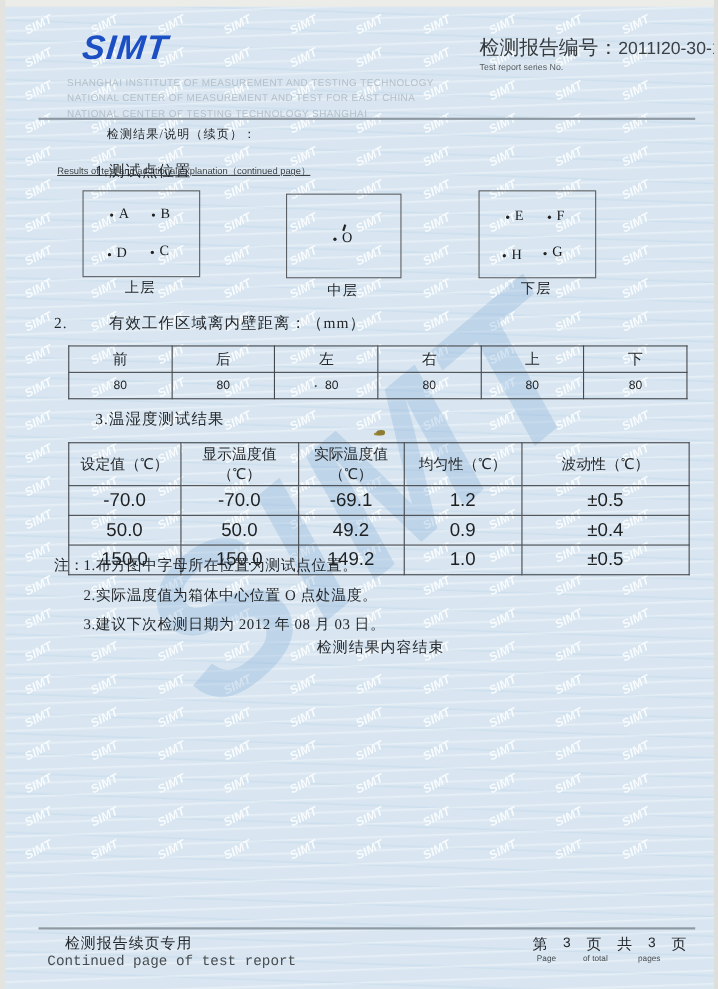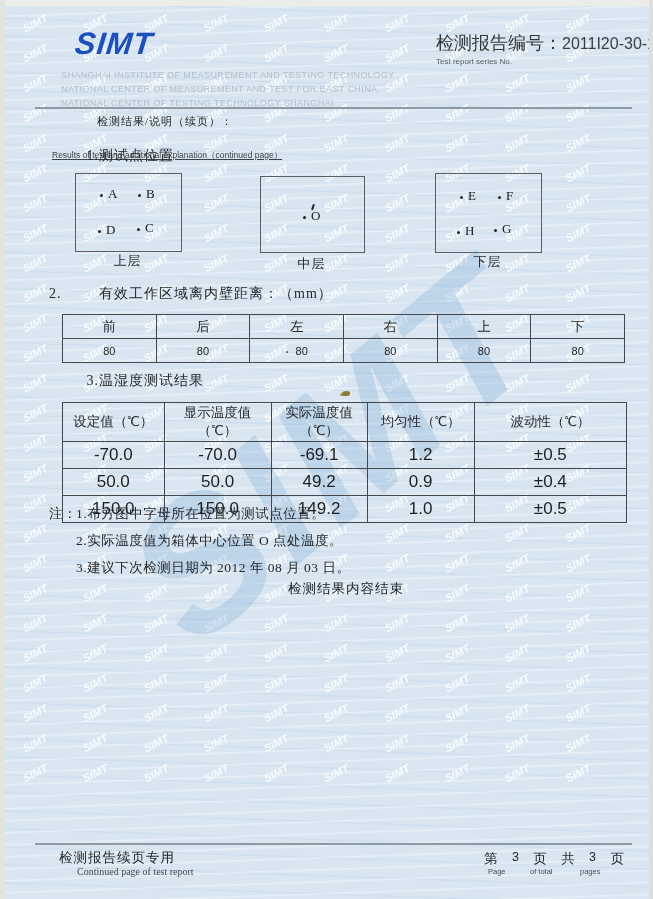--- a/index.html
+++ b/index.html
@@ -105,21 +105,21 @@
   
   .note-line{position:absolute;font-size:13.5px;color:#24282c;white-space:nowrap;letter-spacing:.5px;}
   #note-label{left:44px;top:499px;}
   #note-1{left:71px;top:499px;}
   #note-2{left:71px;top:526px;}
   #note-3{left:71px;top:553px;}
   #end-line{left:283px;top:574px;letter-spacing:1px;}
 
   
   .ftr-zh{position:absolute;left:54px;top:843px;font-size:13.5px;color:#24282c;letter-spacing:1px;}
-  .ftr-en{position:absolute;left:72px;top:860px;font-family:Liberation Serif, serif;font-size:10px;color:#464c50;}
+  .ftr-en{position:absolute;left:38px;top:860px;font-family:Liberation Mono, monospace;font-size:13px;color:#464c50;}
   .pageline{position:absolute;left:479px;top:844px;width:140px;display:flex;justify-content:space-between;font-size:13.5px;color:#24282c;}
   .pageline .n{font-family:"Liberation Sans",sans-serif;font-size:12.5px;}
   .pageline-en{position:absolute;left:481px;top:861px;width:120px;font-family:"Liberation Sans",sans-serif;font-size:7.5px;color:#464c50;}
   .pageline-en span{position:absolute;top:0;}
   .pe-page{left:2px;} .pe-of{left:44px;} .pe-pages{left:94px;}
 
   .edge-top{position:absolute;left:0;top:0;right:0;height:6px;background:#ecece9;}
   .edge-left{position:absolute;left:0;top:0;bottom:0;width:5px;background:#e3e3e0;}
   .edge-right{position:absolute;right:0;top:0;bottom:0;width:4px;background:#dededb;}
 </style>

